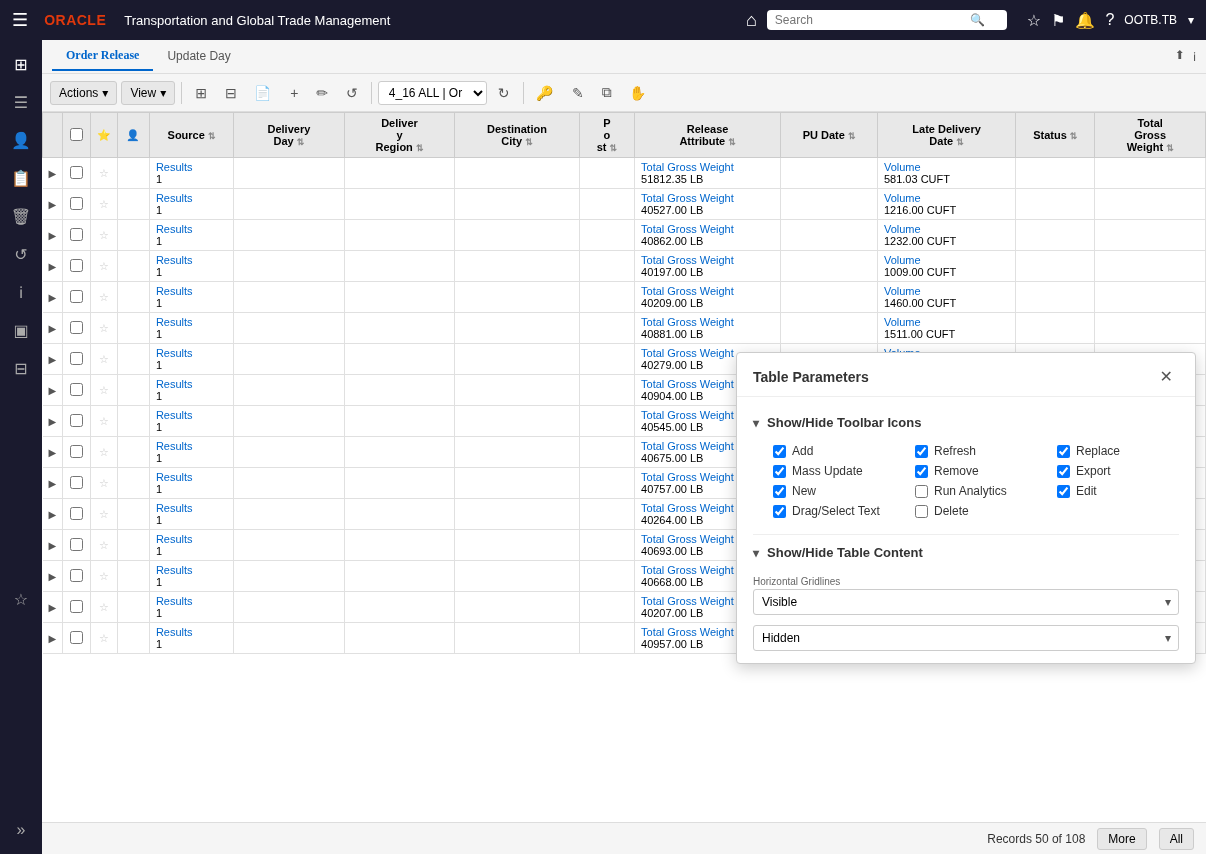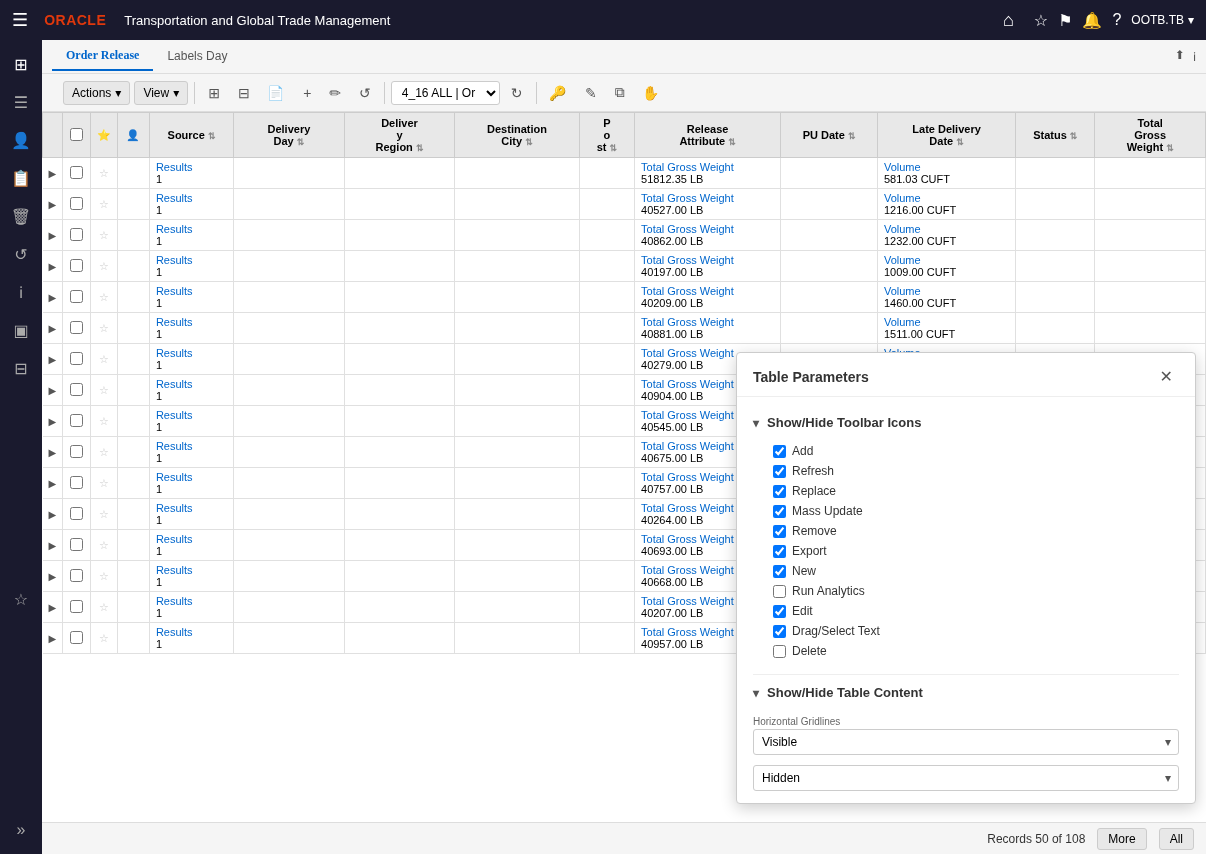--- a/index.html
+++ b/index.html
@@ -22,21 +22,21 @@
       display: flex;
       align-items: center;
       background: white;
       border-radius: 4px;
       padding: 3px 8px;
       width: 240px;
       gap: 6px;
     }
     .search-bar input { border: none; outline: none; font-size: 12px; width: 190px; }
     .nav-icons { display: flex; align-items: center; gap: 10px; color: white; font-size: 16px; margin-left: 10px; }
-    .user-info { color: white; font-size: 12px; display: flex; align-items: center; gap: 4px; cursor: pointer; }
+    .user-info { color: white; font-size: 12px; display: flex; align-items: center; gap: 11px; cursor: pointer; }
 
     
     .layout { display: flex; height: calc(854px - 40px); }
     .sidebar {
       width: 42px;
       background: #1a1a2e;
       display: flex;
       flex-direction: column;
       align-items: center;
       padding: 8px 0;
@@ -79,21 +79,21 @@
     .tab.active { color: #0066cc; border-bottom: 2px solid #0066cc; font-weight: bold; font-family: Liberation Serif, serif; }
     .tabs-spacer { flex: 1; }
     .tabs-icons { display: flex; gap: 8px; color: #555; }
 
     
     .toolbar {
       background: #f5f5f5;
       border-bottom: 1px solid #ddd;
       display: flex;
       align-items: center;
-      padding: 4px 21px;
+      padding: 4px 8px;
       gap: 4px;
       height: 38px;
     }
     .toolbar-btn {
       display: flex;
       align-items: center;
       gap: 4px;
       padding: 4px 8px;
       background: #e8e8e8;
       border: 1px solid #ccc;
@@ -206,21 +206,21 @@
       gap: 8px;
       padding: 6px 0;
       cursor: pointer;
       font-size: 13px;
       font-weight: bold;
       color: #333;
     }
     .section-chevron { font-size: 12px; color: #555; }
     .checkboxes-grid {
       display: grid;
-      grid-template-columns: 1fr;
+      grid-template-columns: 1fr 1fr 1fr;
       gap: 6px 20px;
       padding: 8px 0 12px 20px;
     }
     .checkbox-item {
       display: flex;
       align-items: center;
       gap: 6px;
       font-size: 12px;
       color: #333;
     }
@@ -266,20 +266,24 @@
   </style>
 </head>
 <body>
 
 <div class="top-nav">
   <span class="hamburger">☰</span>
   <span class="oracle-logo">ORACLE</span>
   <span class="nav-title">Transportation and Global Trade Management</span>
   <div class="nav-spacer"></div>
   <span style="color:white; font-size:18px;">⌂</span>
+  <div class="search-bar">
+    <input type="text" placeholder="Search" style="">
+    <span style="color:#555;">🔍</span>
+  </div>
   <div class="nav-icons">
     <span>☆</span>
     <span>⚑</span>
     <span>🔔</span>
     <span>?</span>
   </div>
   <div class="user-info">
     <span>OOTB.TB</span>
     <span>▾</span>
   </div>
@@ -298,21 +302,21 @@
     <div class="sidebar-icon">▣</div>
     <div class="sidebar-icon">⊟</div>
     <div class="sidebar-icon sidebar-bottom">☆</div>
     <div class="sidebar-icon" style="margin-top:auto;">»</div>
   </div>
 
   <div class="main-content">
 
     <div class="tabs-bar">
       <div class="tab active">Order Release</div>
-      <div class="tab">Labels Day</div>
+      <div class="tab">Update Day</div>
       <div class="tabs-spacer"></div>
       <div class="tabs-icons">
         <span style="cursor:pointer;">⬆</span>
         <span style="cursor:pointer;">ℹ</span>
       </div>
     </div>
 
     <div class="toolbar">
       <button class="toolbar-btn">
         <span>Actions</span>

